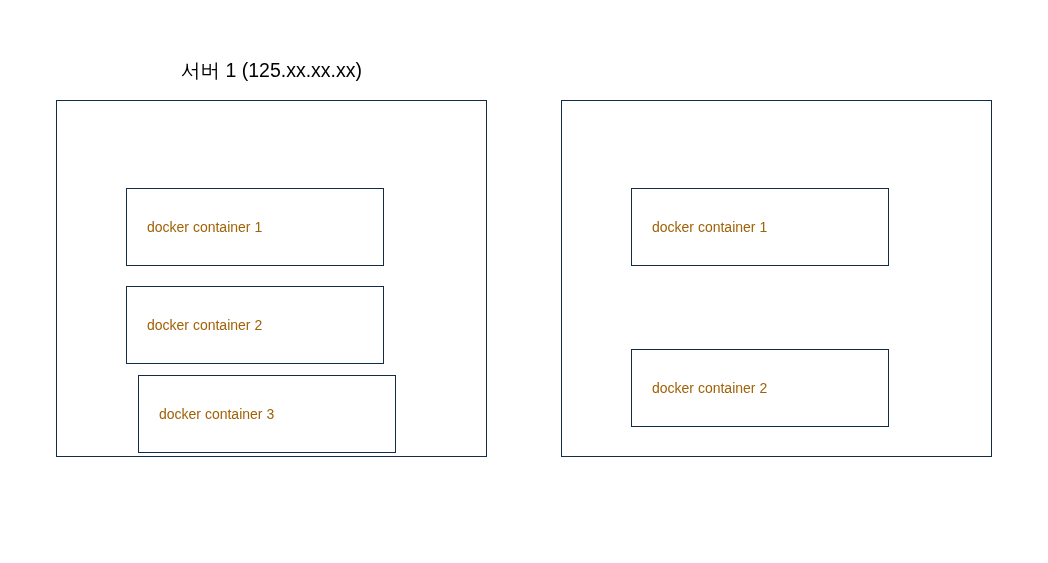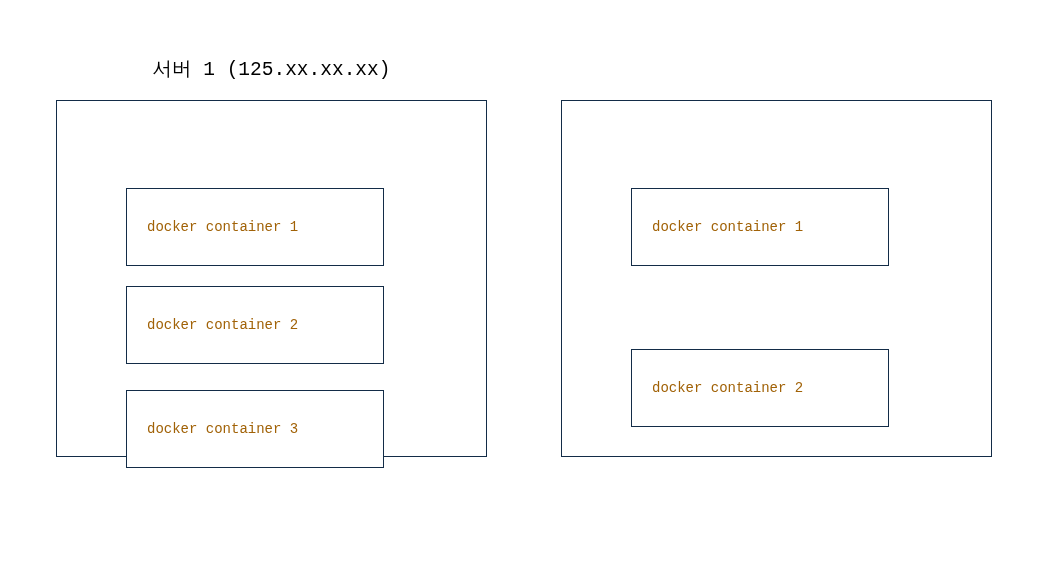--- a/index.html
+++ b/index.html
@@ -21,21 +21,20 @@
     position: absolute;
     left: 0;
     top: 0;
     width: 1048px;
     height: 563px;
   }
 
   
   .server-group {
     position: absolute;
-    font-family: Liberation Mono, monospace;
   }
 
   .server-title {
     position: absolute;
     left: 0;
     width: 100%;
     top: 0;
     text-align: center;
     font-size: 19.5px;
     line-height: 24px;
@@ -83,21 +82,21 @@
     width: 431px;
     height: 357px;
   }
   #server-1 .container-box {
     left: 69px;
     width: 258px;
     height: 78px;
   }
   #server-1 .cbox-0 { top: 87px; }
   #server-1 .cbox-1 { top: 185px; }
-  #server-1 .cbox-2 { top: 289px; }
+  #server-1 .cbox-2 { top: 274px; margin-left: 12px; }
 
   
   #server-2 {
     left: 561px;
     top: 58px;
     width: 431px;
     height: 399px;
   }
   #server-2 .server-box {
     left: 0;

